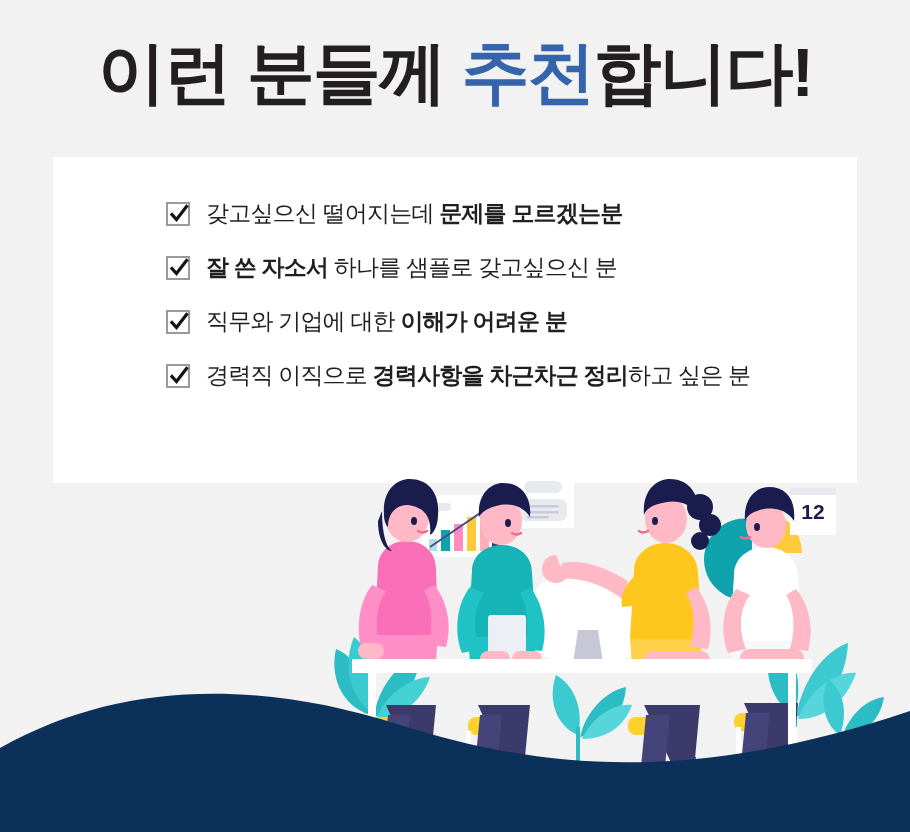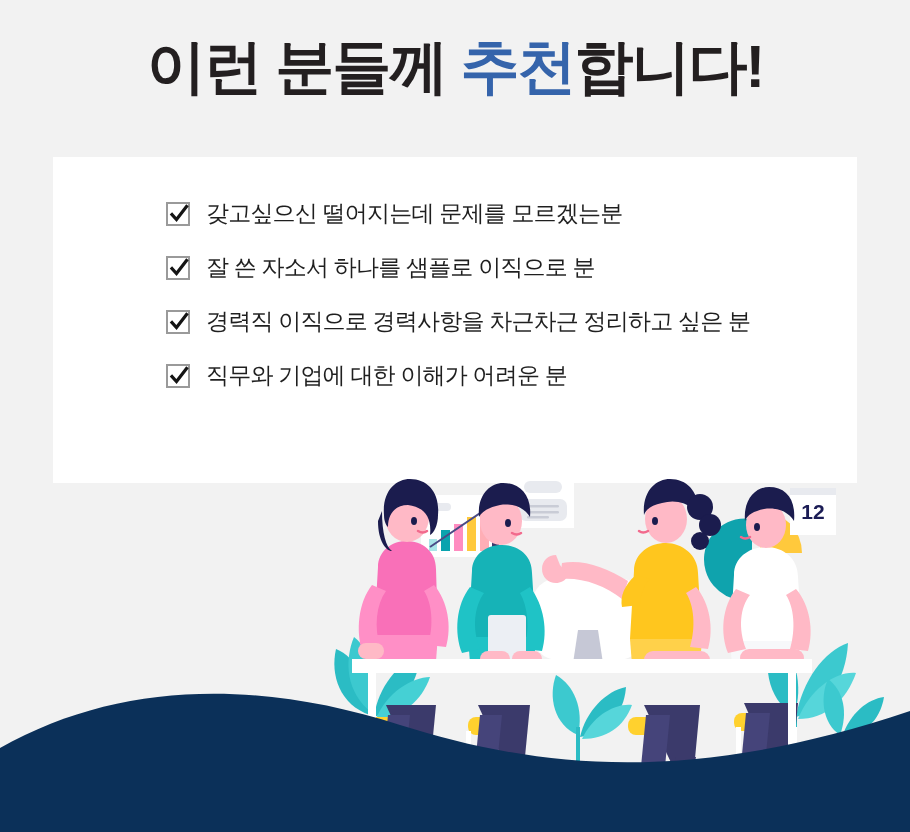--- a/index.html
+++ b/index.html
@@ -27,21 +27,21 @@
   
   .title-wrap {
     position: absolute;
     top: 38px;
     left: 0;
     width: 910px;
     text-align: center;
     line-height: 1;
   }
   .title {
-    font-size: 59px;
+    font-size: 68px;
     font-weight: bold;
     color: #231f20;
     letter-spacing: -2px;
     white-space: nowrap;
     display: inline-block;
   }
   .title .hl { color: #3564ab; }
 
   
   .list-card {
@@ -83,21 +83,21 @@
     display: block;
   }
 
   .item-text {
     font-size: 23px;
     color: #1f1f1f;
     letter-spacing: -0.8px;
     white-space: nowrap;
     line-height: 1.1;
   }
-  .item-text b { font-weight: normal; }
+  .item-text b { font-weight: bold; }
   .item-text .n { font-weight: normal; }
 
   
   .illus {
     position: absolute;
     left: 0;
     top: 455px;
     width: 910px;
     height: 377px;
   }
@@ -125,42 +125,42 @@
         </span>
         <span class="item-text"><span class="n">갖고싶으신 떨어지는데 </span><b>문제를 모르겠는분</b></span>
       </div>
 
       <div class="list-item">
         <span class="checkbox">
           <svg viewBox="0 0 20 20" aria-hidden="true">
               <path d="M3 10.5 L7.5 15.5 L17.5 2.5" fill="none" stroke="#141414" stroke-width="3.2" stroke-linecap="square"></path>
             </svg>
         </span>
-        <span class="item-text"><b>잘 쓴 자소서</b><span class="n"> 하나를 샘플로 이직으로 분</span></span>
+        <span class="item-text"><b>잘 쓴 자소서</b><span class="n"> 하나를 샘플로 갖고싶으신 분</span></span>
       </div>
 
+
+      <div class="list-item">
+        <span class="checkbox">
+          <svg viewBox="0 0 20 20" aria-hidden="true">
+              <path d="M3 10.5 L7.5 15.5 L17.5 2.5" fill="none" stroke="#141414" stroke-width="3.2" stroke-linecap="square"></path>
+            </svg>
+        </span>
+        <span class="item-text"><span class="n">직무와 기업에 대한 </span><b>이해가 어려운 분</b></span>
+      </div>
 
       <div class="list-item">
         <span class="checkbox">
           <svg viewBox="0 0 20 20" aria-hidden="true">
               <path d="M3 10.5 L7.5 15.5 L17.5 2.5" fill="none" stroke="#141414" stroke-width="3.2" stroke-linecap="square"></path>
             </svg>
         </span>
         <span class="item-text"><span class="n">경력직 이직으로 </span><b>경력사항을 차근차근 정리</b><span class="n">하고 싶은 분</span></span>
       </div>
 
-      <div class="list-item">
-        <span class="checkbox">
-          <svg viewBox="0 0 20 20" aria-hidden="true">
-              <path d="M3 10.5 L7.5 15.5 L17.5 2.5" fill="none" stroke="#141414" stroke-width="3.2" stroke-linecap="square"></path>
-            </svg>
-        </span>
-        <span class="item-text"><span class="n">직무와 기업에 대한 </span><b>이해가 어려운 분</b></span>
-      </div>
-
     </div>
   </div>
 
   <div class="illus">
     <svg viewBox="0 0 910 377" xmlns="http://www.w3.org/2000/svg">
 
       <g>
         <rect x="421" y="40" width="78" height="62" rx="7" fill="#ffffff"></rect>
         <rect x="429" y="48" width="22" height="8" rx="4" fill="#e8eaef"></rect>
 

